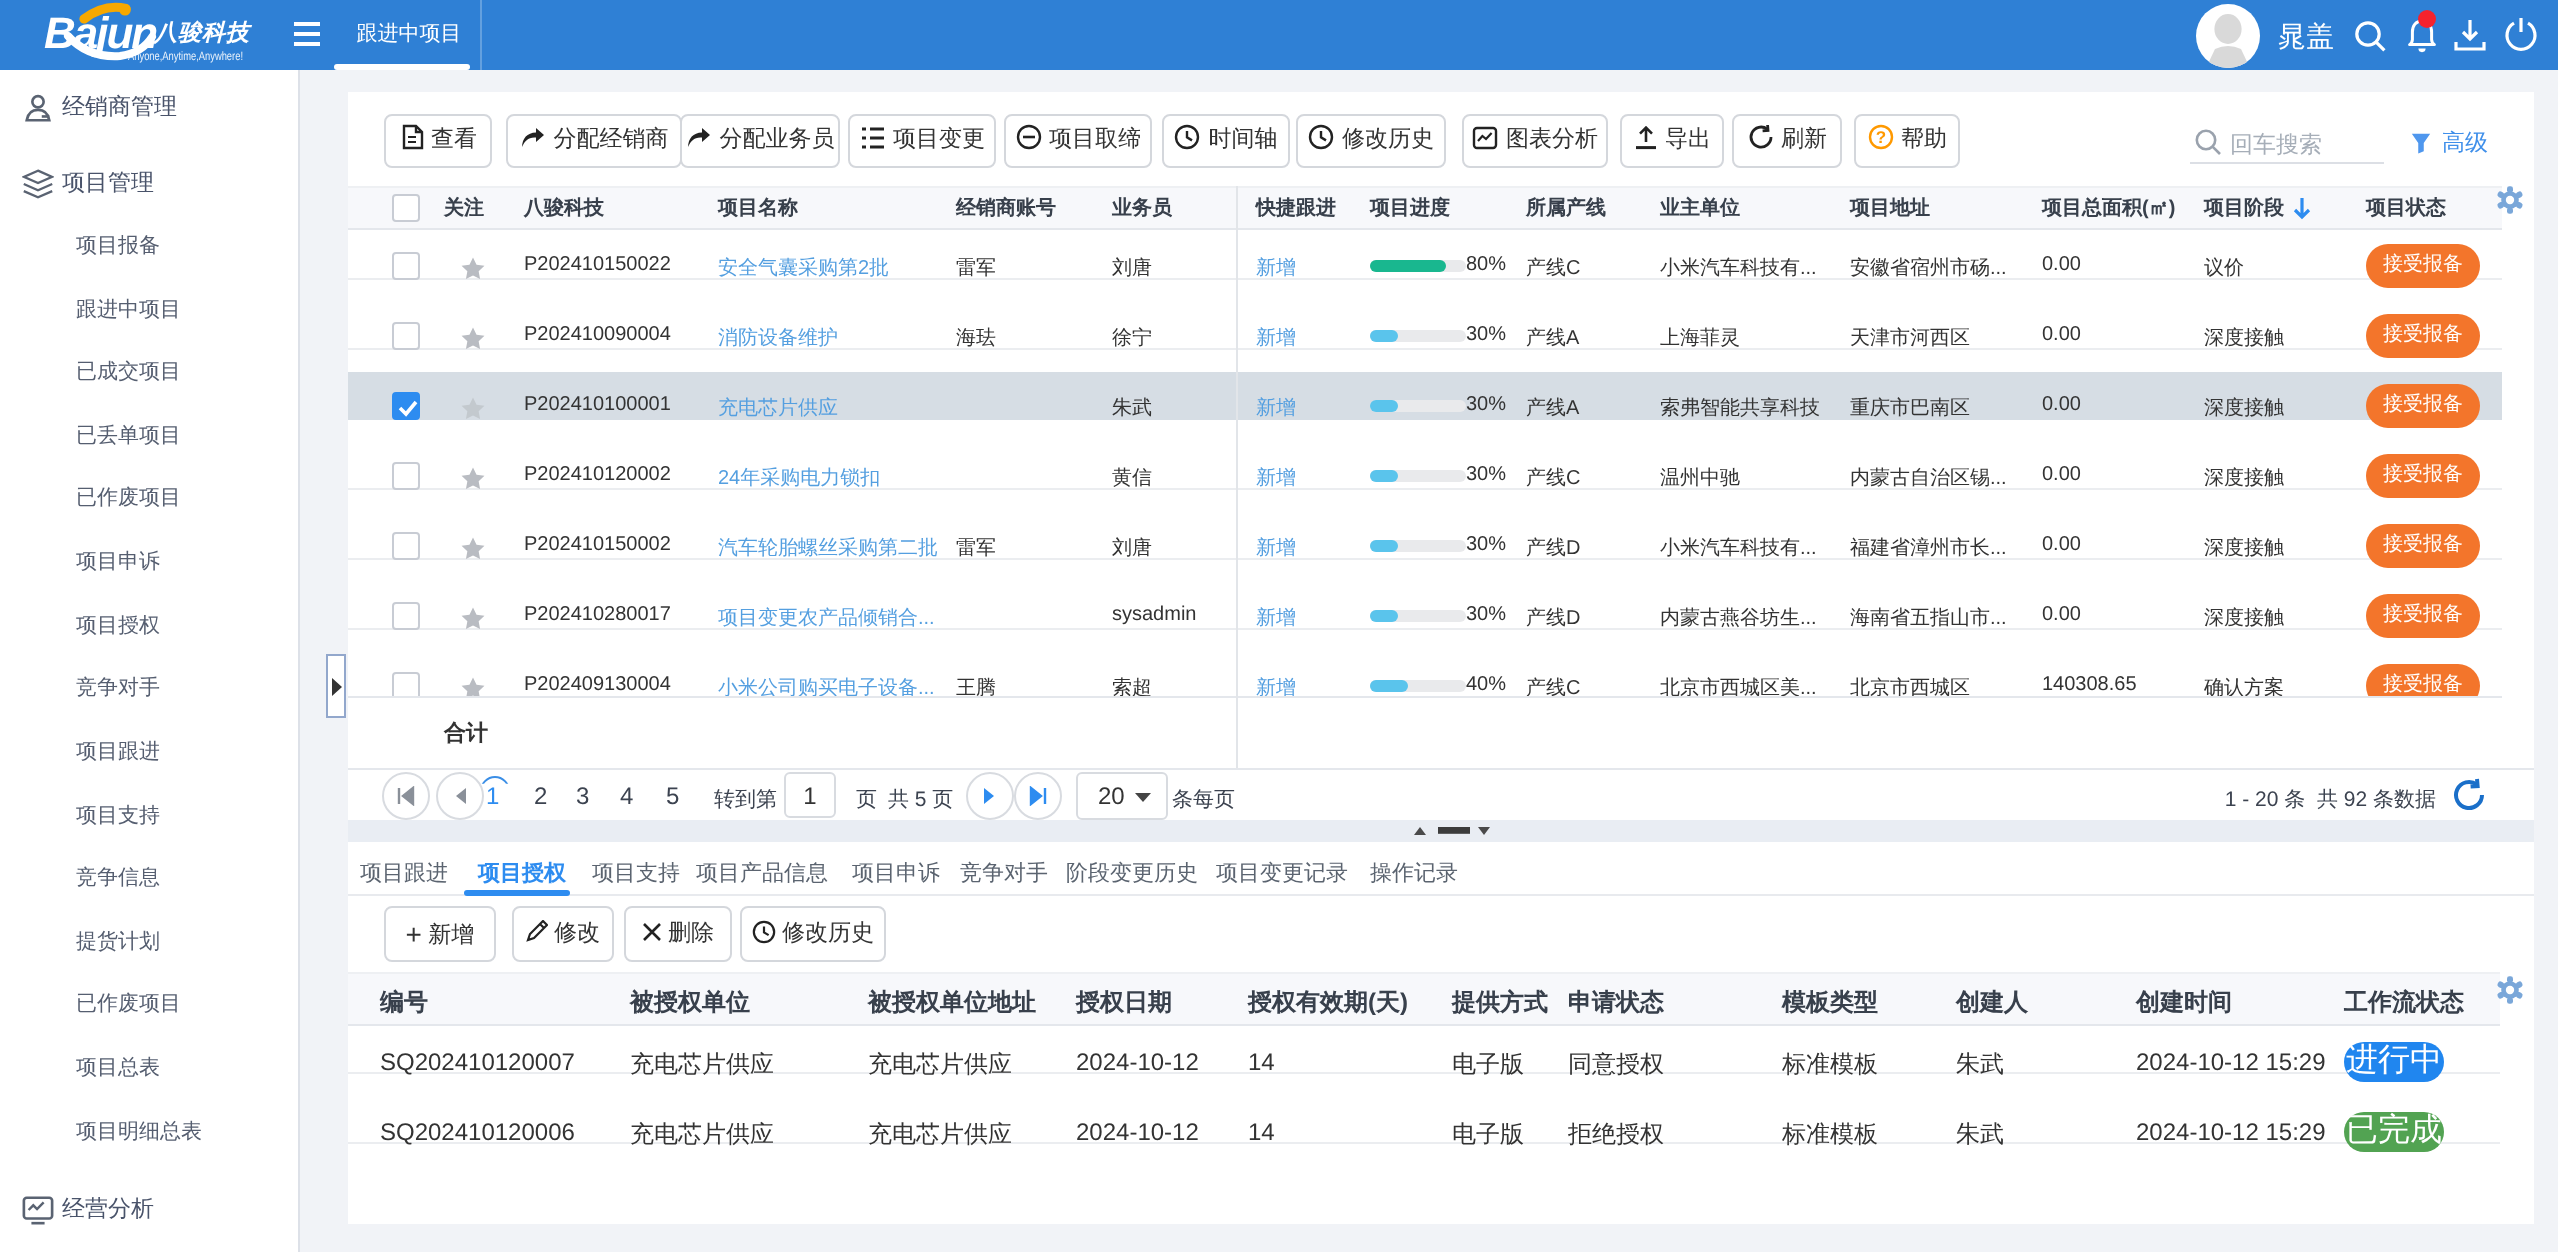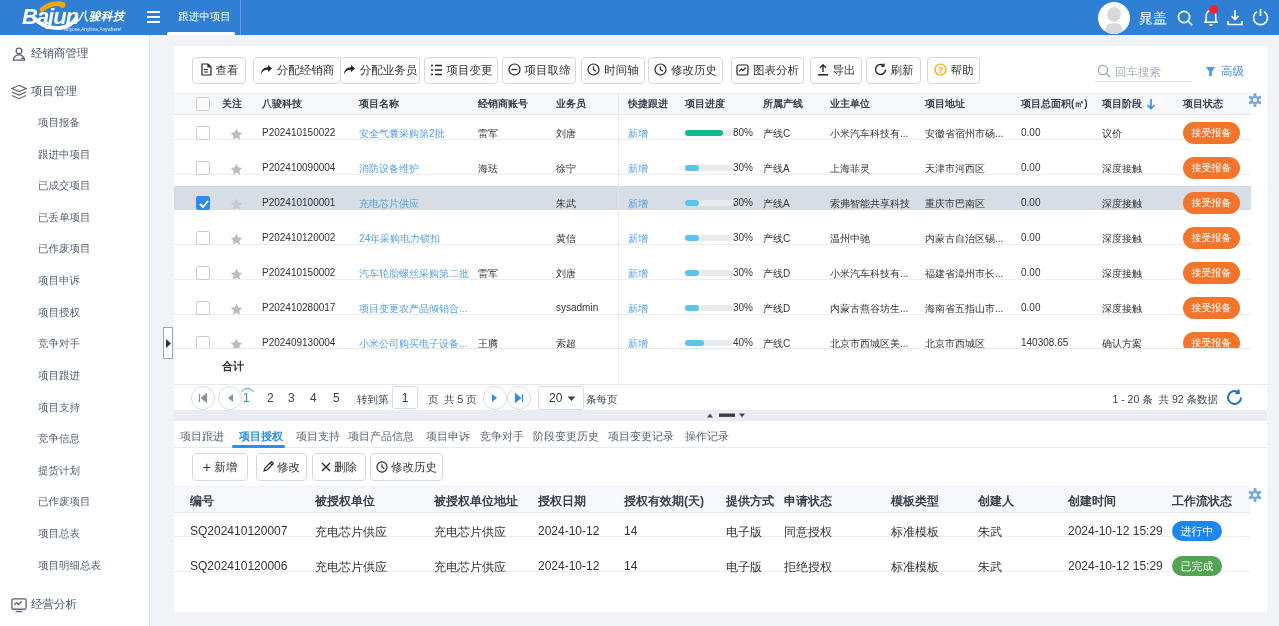--- a/index.html
+++ b/index.html
@@ -48,21 +48,21 @@
 .pfill{height:6px;border-radius:3px;background:#5ac4ec;}
 .pfill.g{background:#19b78f;}
 .opill{position:absolute;left:1009px;width:57px;height:22px;border-radius:11px;background:#f3752b;color:#fff;text-align:center;line-height:22px;font-size:10px;}
 .vline{position:absolute;left:444px;top:0;bottom:0;width:1px;background:#e2e5e9;}
 
 .pgc{position:absolute;top:0;width:24px;height:24px;border:1px solid #d8dbe0;border-radius:50%;background:#fff;text-align:center;}
 .pgn{position:absolute;top:6px;font-size:12px;color:#3c4350;}
 
 .btab{position:absolute;top:8px;font-size:11px;color:#5b6470;}
 .bbtn{position:absolute;top:32px;height:28px;background:#fff;border:1px solid #d4d7dc;border-radius:4px;color:#333;font-size:11.5px;line-height:26px;text-align:center;}
-.spill{position:absolute;left:998px;width:50px;height:20px;border-radius:10px;color:#fff;text-align:center;line-height:20px;font-size:11px;}
+.spill{position:absolute;left:998px;width:50px;height:20px;border-radius:10px;color:#fff;text-align:center;line-height:20px;font-size:16px;}
 </style>
 </head>
 <body>
 <div id="topbar">
   <div id="logo-bajun">Bajun</div>
   <svg class="abs" style="left:0px;top:0px" width="100" height="35" viewBox="0 0 100 35">
       <path d="M 34 18 Q 44 29 60 28 Q 71 26.5 76 18.5" fill="none" stroke="#ffffff" stroke-width="4" stroke-linecap="round"></path>
       <path d="M 42 9.5 Q 52 1.8 63 4.2" fill="none" stroke="#f7a800" stroke-width="4.6" stroke-linecap="round"></path>
       <circle cx="62.5" cy="4.9" r="2.9" fill="#f7a800"></circle>
     </svg>

